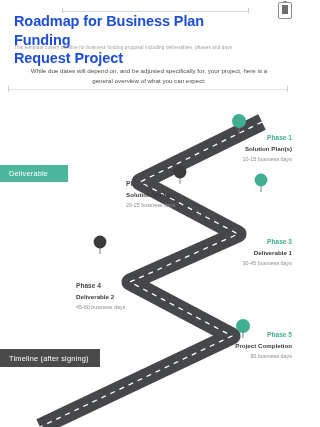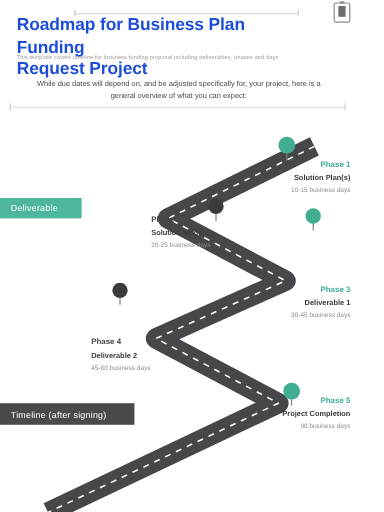--- a/index.html
+++ b/index.html
@@ -128,22 +128,22 @@
     align-items: center;
     padding-left: 9px;
     box-sizing: border-box;
   }
   .banner-deliverable {
     left: 0; top: 165px;
     width: 68px; height: 17px;
     background: #4cb79c;
   }
   .banner-timeline {
-    left: 0; top: 336px;
-    width: 112px; height: 18px;
+    left: 0; top: 349px;
+    width: 100px; height: 18px;
     background: #4a4a4a;
   }
 
   
   .phase {
     position: absolute;
     line-height: 1.25;
   }
   .phase-name {
     font-size: 6.6px;

